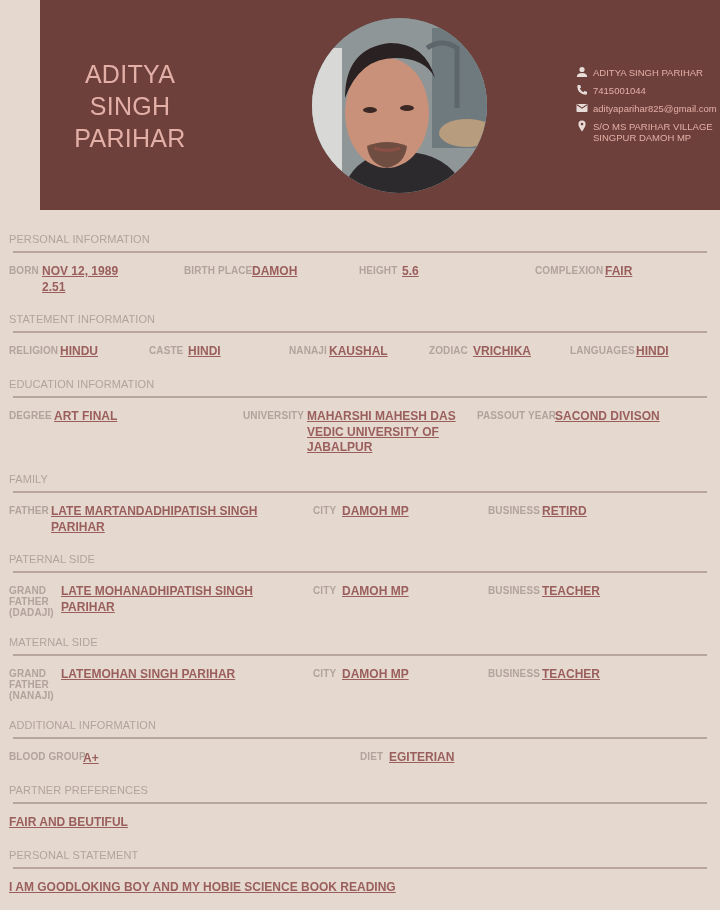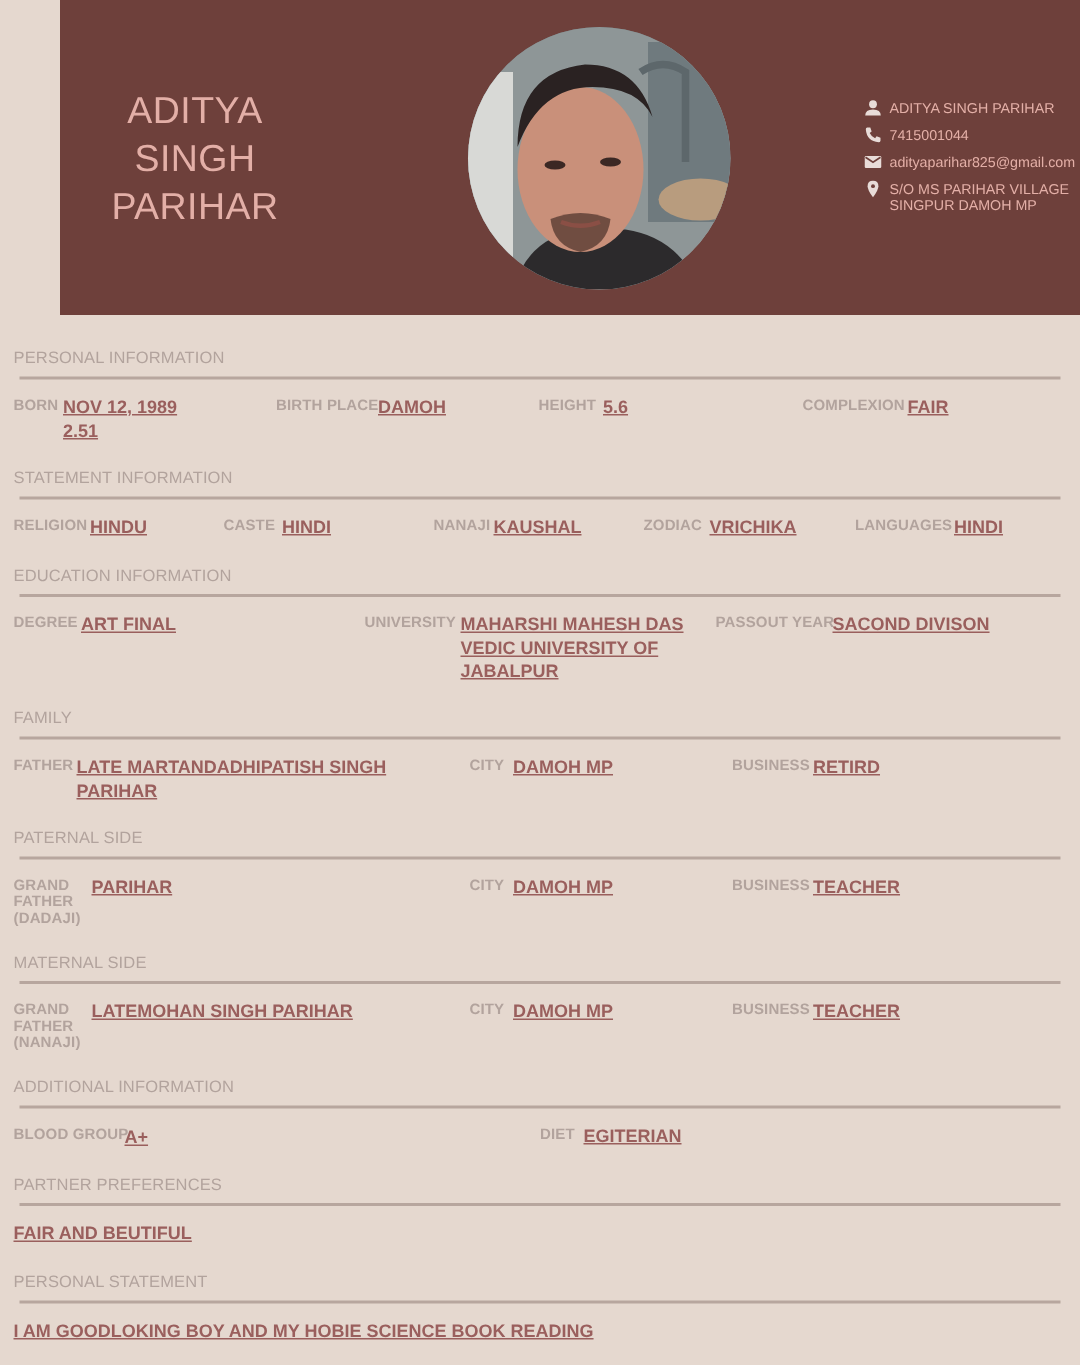--- a/index.html
+++ b/index.html
@@ -163,20 +163,21 @@
 <div class="val" style="left:542px;top:504px">RETIRD</div>
 
 <div class="section-title" style="top:553px">PATERNAL SIDE</div>
 <div class="divider" style="top:571px"></div>
 <div class="lbl" style="left:9px;top:585px">
   <div>GRAND</div>
   <div>FATHER</div>
   <div>(DADAJI)</div>
 </div>
 <div class="val" style="left:61px;top:584px">
+  <div>LATE MOHANADHIPATISH SINGH</div>
   <div>PARIHAR</div>
 </div>
 <div class="lbl" style="left:313px;top:585px">CITY</div>
 <div class="val" style="left:342px;top:584px">DAMOH MP</div>
 <div class="lbl" style="left:488px;top:585px">BUSINESS</div>
 <div class="val" style="left:542px;top:584px">TEACHER</div>
 
 <div class="section-title" style="top:636px">MATERNAL SIDE</div>
 <div class="divider" style="top:654px"></div>
 <div class="lbl" style="left:9px;top:668px">

